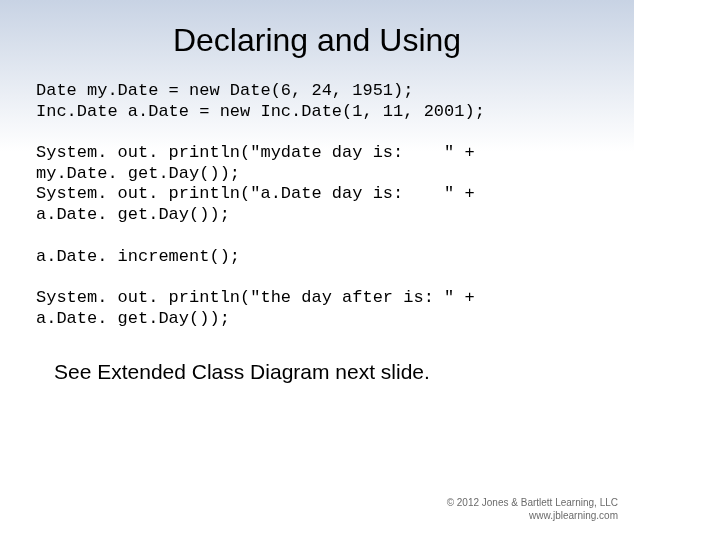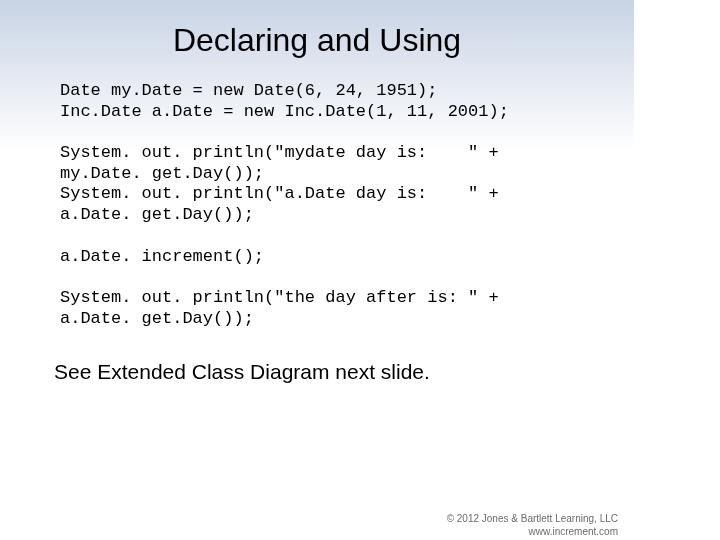--- a/index.html
+++ b/index.html
@@ -23,33 +23,33 @@
     color: #000;
     padding-top: 22px;
     line-height: 1.15;
     font-weight: 400;
   }
   .code-block {
     font-family: "Courier New", Courier, monospace;
     font-size: 17px;
     color: #000;
     white-space: pre;
-    margin: 22px 0 0 60px;
+    margin: 22px 0 0 36px;
     line-height: 1.22;
   }
   .footer-note {
     font-family: Arial, Helvetica, sans-serif;
     font-size: 21px;
     color: #000;
     margin: 30px 0 14px 54px;
   }
   .copyright {
     position: absolute;
     right: 16px;
-    bottom: 2px;
+    bottom: 18px;
     text-align: right;
     font-size: 10px;
     color: #6b6b6b;
     line-height: 1.25;
   }
   .copyright .l1 { display:block; }
   .copyright .l2 { display:block; }
 </style>
 </head>
 <body>
@@ -69,15 +69,15 @@
 
 a.Date. increment();
 
 System. out. println("the day after is: " +
 a.Date. get.Day());</div>
 
   <div class="footer-note">See Extended Class Diagram next slide.</div>
 
   <div class="copyright">
     <span class="l1">© 2012 Jones &amp; Bartlett Learning, LLC</span>
-    <span class="l2">www.increment.com</span>
+    <span class="l2">www.jblearning.com</span>
   </div>
 </div>
 
 </body></html>

